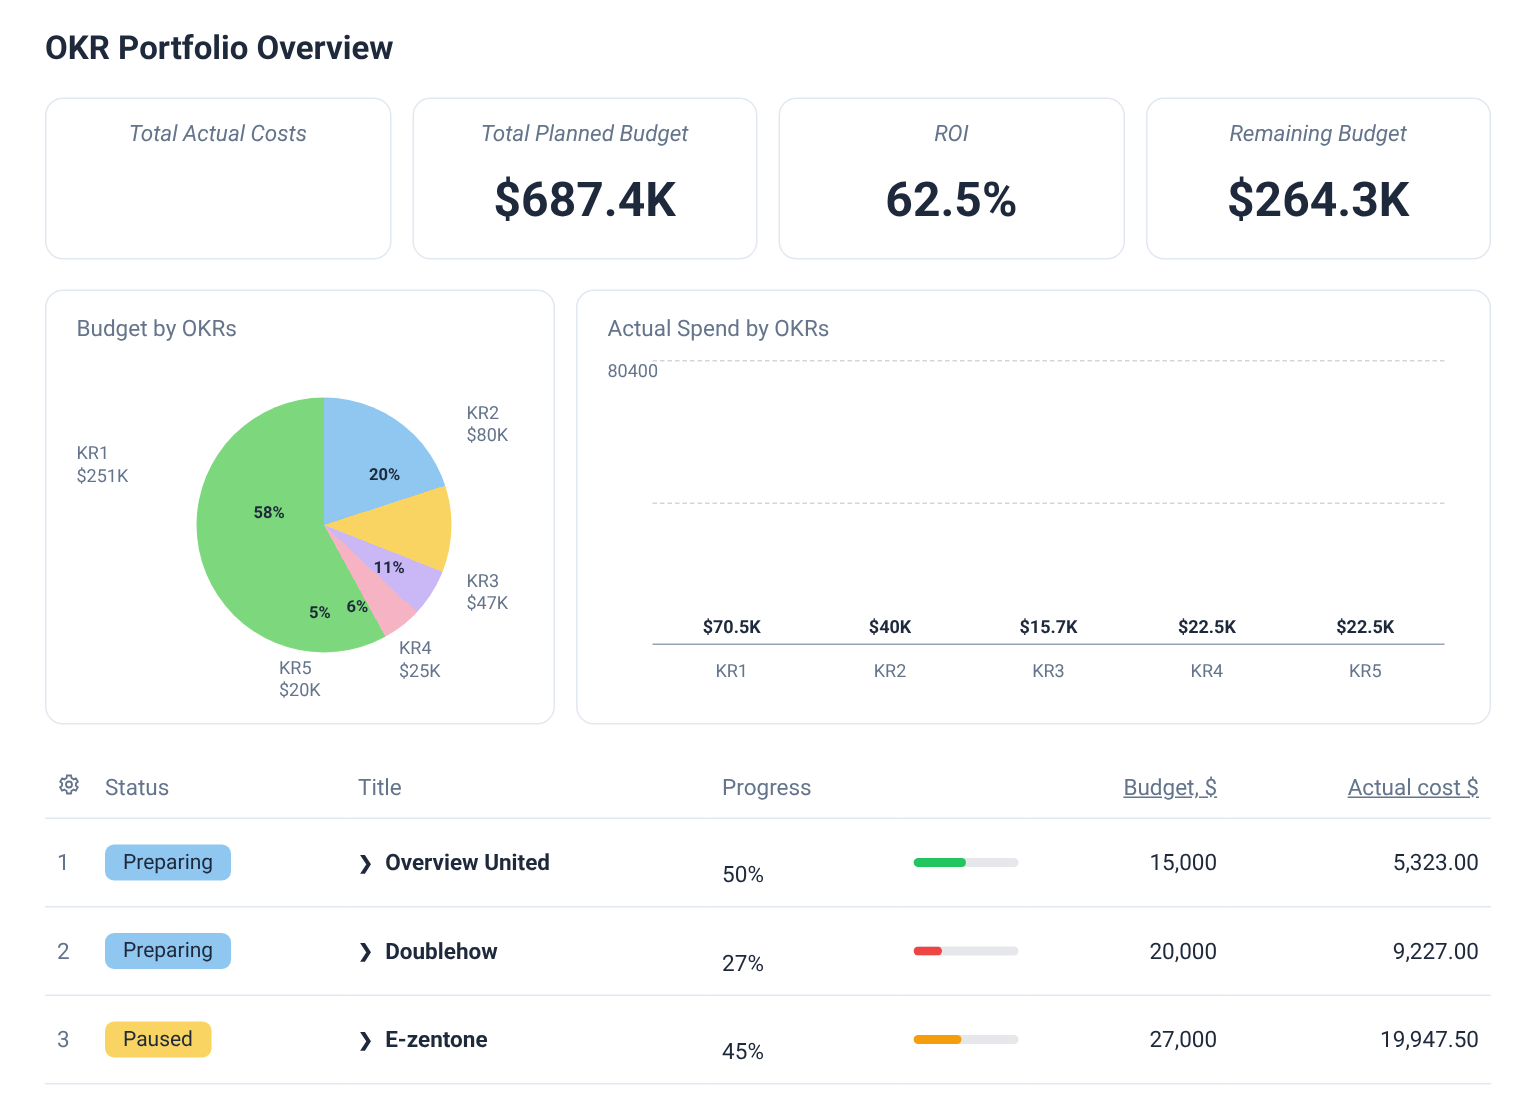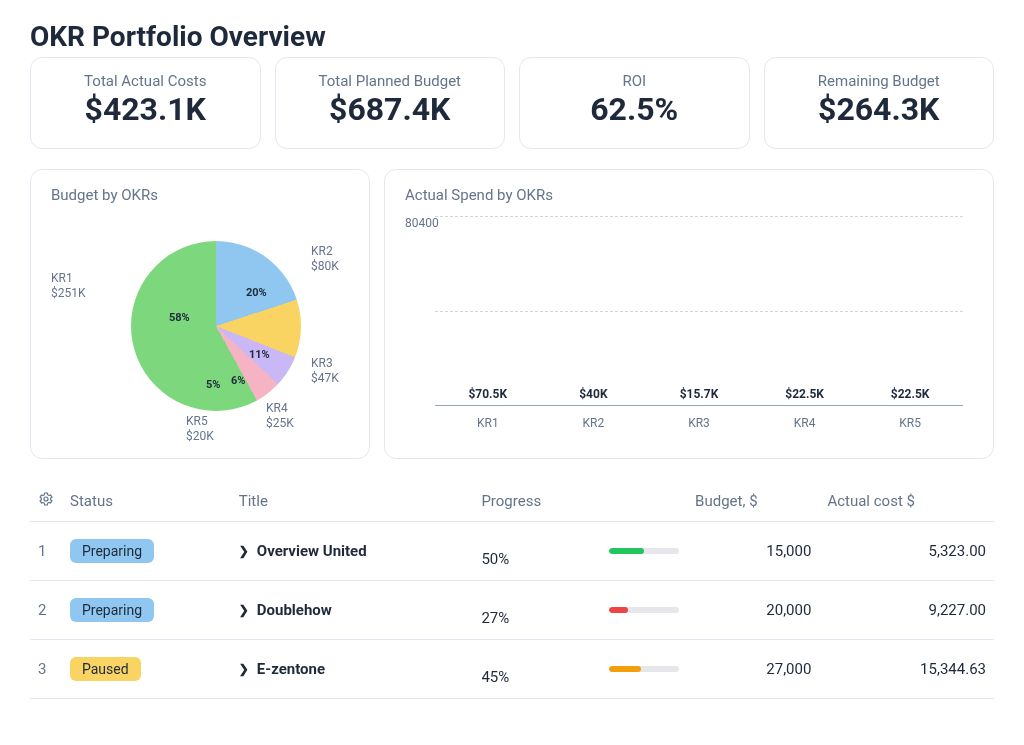--- a/index.html
+++ b/index.html
@@ -29,41 +29,42 @@
     margin:0;
     font-family:-apple-system,BlinkMacSystemFont,"Segoe UI",Roboto,Helvetica,Arial,sans-serif;
     background:var(--page-bg);
     color:var(--ink);
     width:1024px;
     height:745px;
     overflow:hidden;
     padding:20px 30px 0;
   }
   h1{
-    font-size:28px;
+    font-size:22px;
     font-weight:700;
-    margin:0 0 4px;
+    margin:0 0 20px;
     color:var(--ink);
   }
   .kpi-row{
     display:flex;
     gap:14px;
     margin-bottom:20px;
   }
   .kpi-card{
     flex:1;
     border:1px solid var(--panel-border);
     border-radius:12px;
     padding:14px 18px 20px;
     text-align:center;
   }
   .kpi-label{
     font-size:15px;
     color:var(--ink-soft);
-    margin-bottom:0;
+    margin-bottom:16px;
+    font-style:italic;
   }
   .kpi-value{
     font-size:32px;
     font-weight:700;
     color:var(--ink);
   }
   .chart-row{
     display:flex;
     gap:14px;
     margin-bottom:22px;
@@ -161,21 +162,21 @@
     border-collapse:collapse;
     font-size:15px;
   }
   th{
     text-align:left;
     color:var(--ink-soft);
     font-weight:400;
     padding:10px 8px;
     border-bottom:1px solid var(--panel-border);
   }
-  th:nth-child(5),th:nth-child(6),th:nth-child(7){text-align:left;}
+  th:nth-child(5),th:nth-child(6),th:nth-child(7){text-align:right;text-decoration:underline;}
   td{
     padding:12px 8px;
     border-bottom:1px solid var(--panel-border);
     color:var(--ink);
   }
   td:nth-child(1){color:var(--ink-soft);width:32px;}
   td:nth-child(6),td:nth-child(7){text-align:right;}
   .status-badge{
     display:inline-block;
     padding:4px 12px;
@@ -196,21 +197,20 @@
   .gear-icon svg{width:16px;height:16px;stroke:var(--ink-soft);}
 </style>
 </head>
 <body>
 
 <h1>OKR Portfolio Overview</h1>
 
 <div class="kpi-row">
   <div class="kpi-card">
     <div class="kpi-label">Total Actual Costs</div>
-    <div class="kpi-value">$423.1K</div>
   </div>
   <div class="kpi-card">
     <div class="kpi-label">Total Planned Budget</div>
     <div class="kpi-value">$687.4K</div>
   </div>
   <div class="kpi-card">
     <div class="kpi-label">ROI</div>
     <div class="kpi-value">62.5%</div>
   </div>
   <div class="kpi-card">
@@ -372,16 +372,16 @@
           <div class="prog-cell">
             <span class="prog-pct">45%</span>
           </div>
         </td>
         <td>
           <div class="prog-track">
             <div class="prog-fill" style="width: 45%; background: var(--prog-yellow);"></div>
           </div>
         </td>
         <td>27,000</td>
-        <td>15,344.63</td>
+        <td>19,947.50</td>
       </tr>
     </tbody>
 </table>
 
 </body></html>

